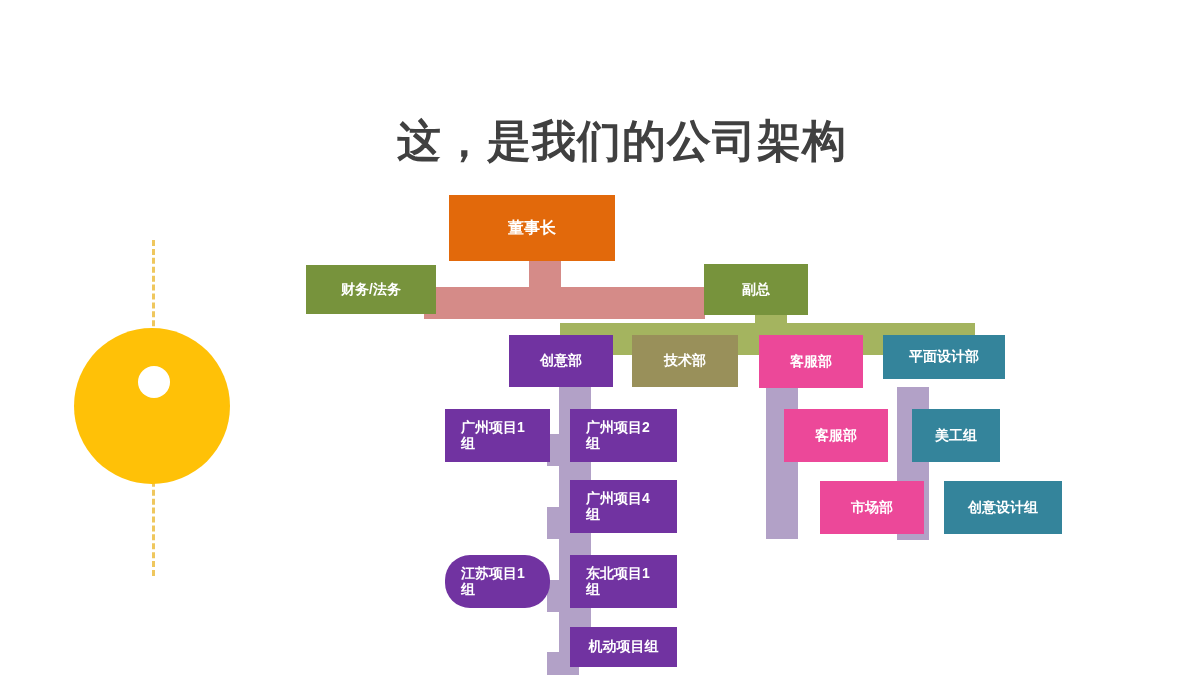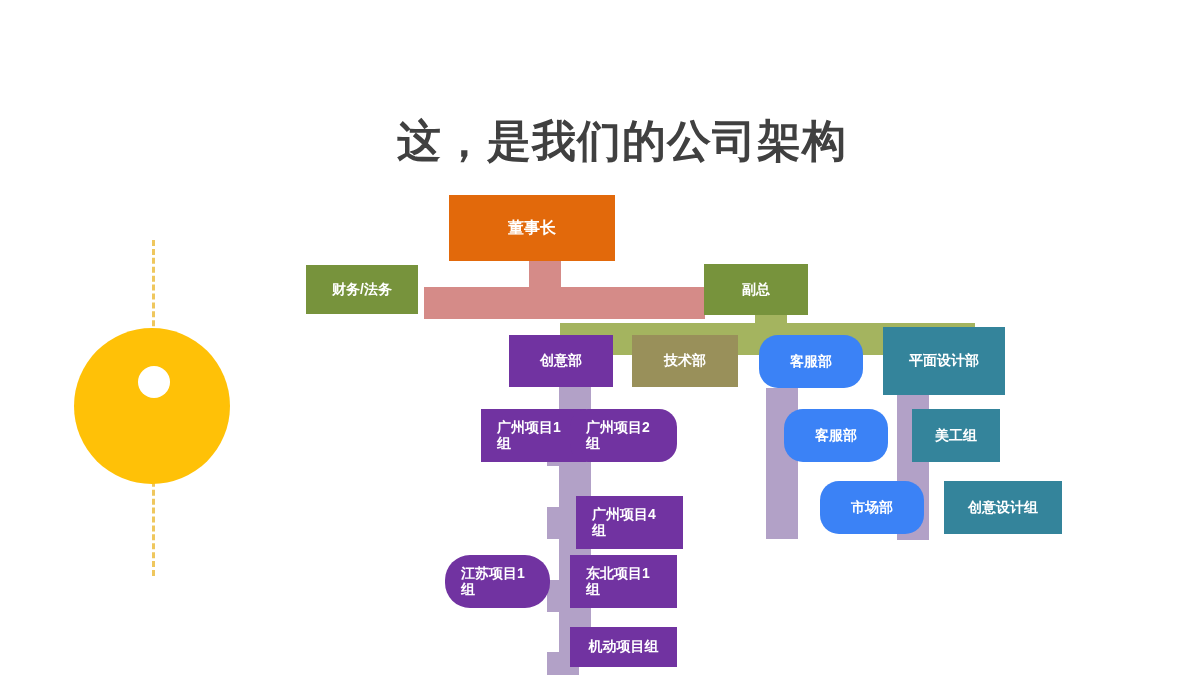--- a/index.html
+++ b/index.html
@@ -50,35 +50,35 @@
     color:#ffffff;
     font-weight:bold;
     font-size:14px;
     z-index:3;
     line-height:1.1;
   }
   .c-orange { background:#E2690B; }
   .c-olive  { background:#77933C; }
   .c-purple { background:#7133A1; }
   .c-khaki  { background:#99905A; }
-  .c-blue   { background:#3b82f6;border-radius:19px; }
+  .c-blue   { background:#ec4899; }
   .c-teal   { background:#34849B; }
 
   #n-chairman { left:417px; top:163px; width:166px; height:66px; font-size:16px; }
-  #n-finance  { left:274px; top:233px; width:112px; height:49px; }
+  #n-finance  { left:274px; top:233px; width:130px; height:49px; }
   #n-vp       { left:672px; top:232px; width:104px; height:51px; }
   #n-creative { left:477px; top:303px; width:104px; height:52px; }
   #n-tech     { left:600px; top:303px; width:106px; height:52px; }
   #n-service  { left:727px; top:303px; width:104px; height:53px; }
-  #n-design   { left:851px; top:295px; width:122px; height:68px; }
+  #n-design   { left:851px; top:303px; width:122px; height:44px; }
 
-  #t-c0 { left:413px; top:377px; width:105px; height:53px;margin-left:36px; }
-  #t-c1 { left:538px; top:377px; width:107px; height:53px;border-radius:18px; }
+  #t-c0 { left:413px; top:377px; width:105px; height:53px; }
+  #t-c1 { left:538px; top:377px; width:107px; height:53px; }
   #t-c2 { left:413px; top:449px; width:105px; height:53px; }
-  #t-c3 { left:538px; top:464px; width:107px; height:53px;margin-left:6px; }
+  #t-c3 { left:538px; top:448px; width:107px; height:53px; }
   #t-c4 { left:413px; top:523px; width:105px; height:53px;border-radius:25px; }
   #t-c5 { left:538px; top:523px; width:107px; height:53px; }
   #t-c6 { left:413px; top:595px; width:105px; height:53px; }
   #t-c7 { left:538px; top:595px; width:107px; height:40px; }
 
   #t-s0 { left:752px; top:377px; width:104px; height:53px; }
   #t-s1 { left:788px; top:449px; width:104px; height:53px; }
   #t-d0 { left:880px; top:377px; width:88px; height:53px; }
   #t-d1 { left:912px; top:449px; width:118px; height:53px; }
 

